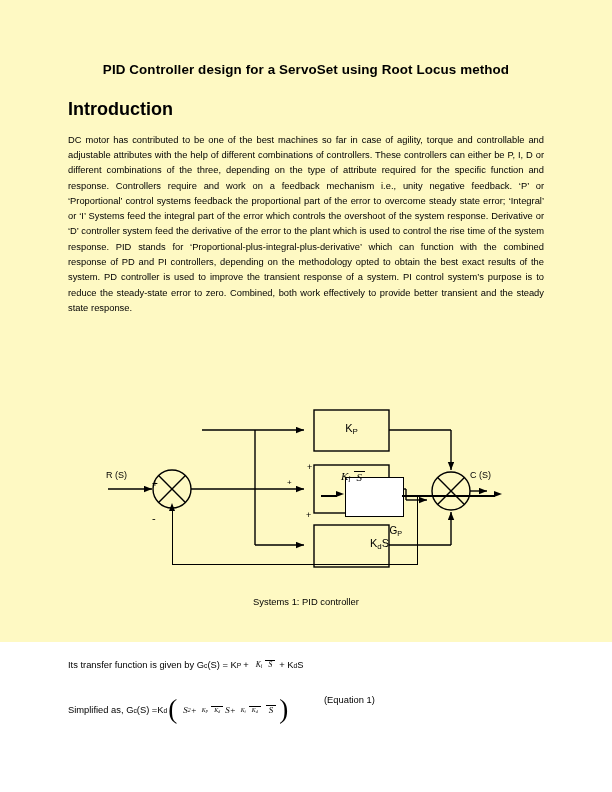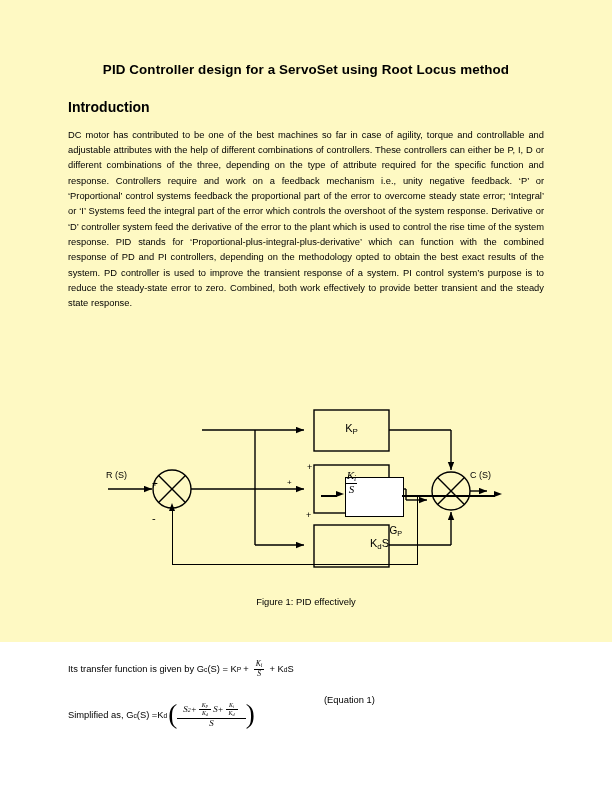--- a/index.html
+++ b/index.html
@@ -31,21 +31,21 @@
   }
   .doc-title {
     font-size: 13.4px;
     font-weight: bold;
     text-align: center;
     letter-spacing: 0.1px;
     margin: 0 0 21px 0;
     line-height: 1.2;
   }
   .section-heading {
-    font-size: 14px;
+    font-size: 18px;
     font-weight: bold;
     margin: 16px 0 12px 0;
     line-height: 1.2;
   }
   .body-par {
     font-size: 9.35px;
     line-height: 15.3px;
     text-align: justify;
     margin: 0 0 12px 0;
     word-spacing: 0.2px;
@@ -89,21 +89,21 @@
   .eqrow {
     display: flex;
     align-items: center;
     white-space: nowrap;
     margin-top: 20px;
   }
   .sub { font-size: 0.72em; vertical-align: -0.22em; }
   .ital-ser { font-family: "Liberation Serif", serif; font-style: italic; }
   .frac {
     display: inline-flex;
-    flex-direction: column;
+    flex-direction: row;
     align-items: center;
     vertical-align: middle;
     margin: 0 2px;
     line-height: 1.05;
   }
   .frac .num { padding: 0 3px; }
   .frac .den { padding: 0 3px; border-top: 1px solid #000; }
   .frac-sm { font-size: 0.82em; }
   .frac-xs { font-size: 0.66em; }
   .paren {
@@ -277,21 +277,21 @@
     </div>
 
     <div style="position:absolute;left:314px;top:133px;width:75px;text-align:right;font-size:11px;">
       <span>K</span><span class="sub">d</span><span>S</span>
     </div>
 
     <div style="position:absolute;left:345px;top:97px;width:57px;text-align:right;font-size:10px;margin-top:24px;">
       <span>G</span><span class="sub">P</span>
     </div>
 
-    <div class="fig-caption">Figure 1: PID effectively</div>
+    <div class="fig-caption">Systems 1: PID controller</div>
   </div>
 
   <div class="eq-block eq-line1">
     <div class="eqrow">
       <span>Its transfer function is given by G</span>
         <span class="sub">c</span>
         <span> (S) = K</span>
         <span class="sub">P</span>
       <span style="padding:0 2px">+</span>
       <span class="frac ital-ser frac-sm">

